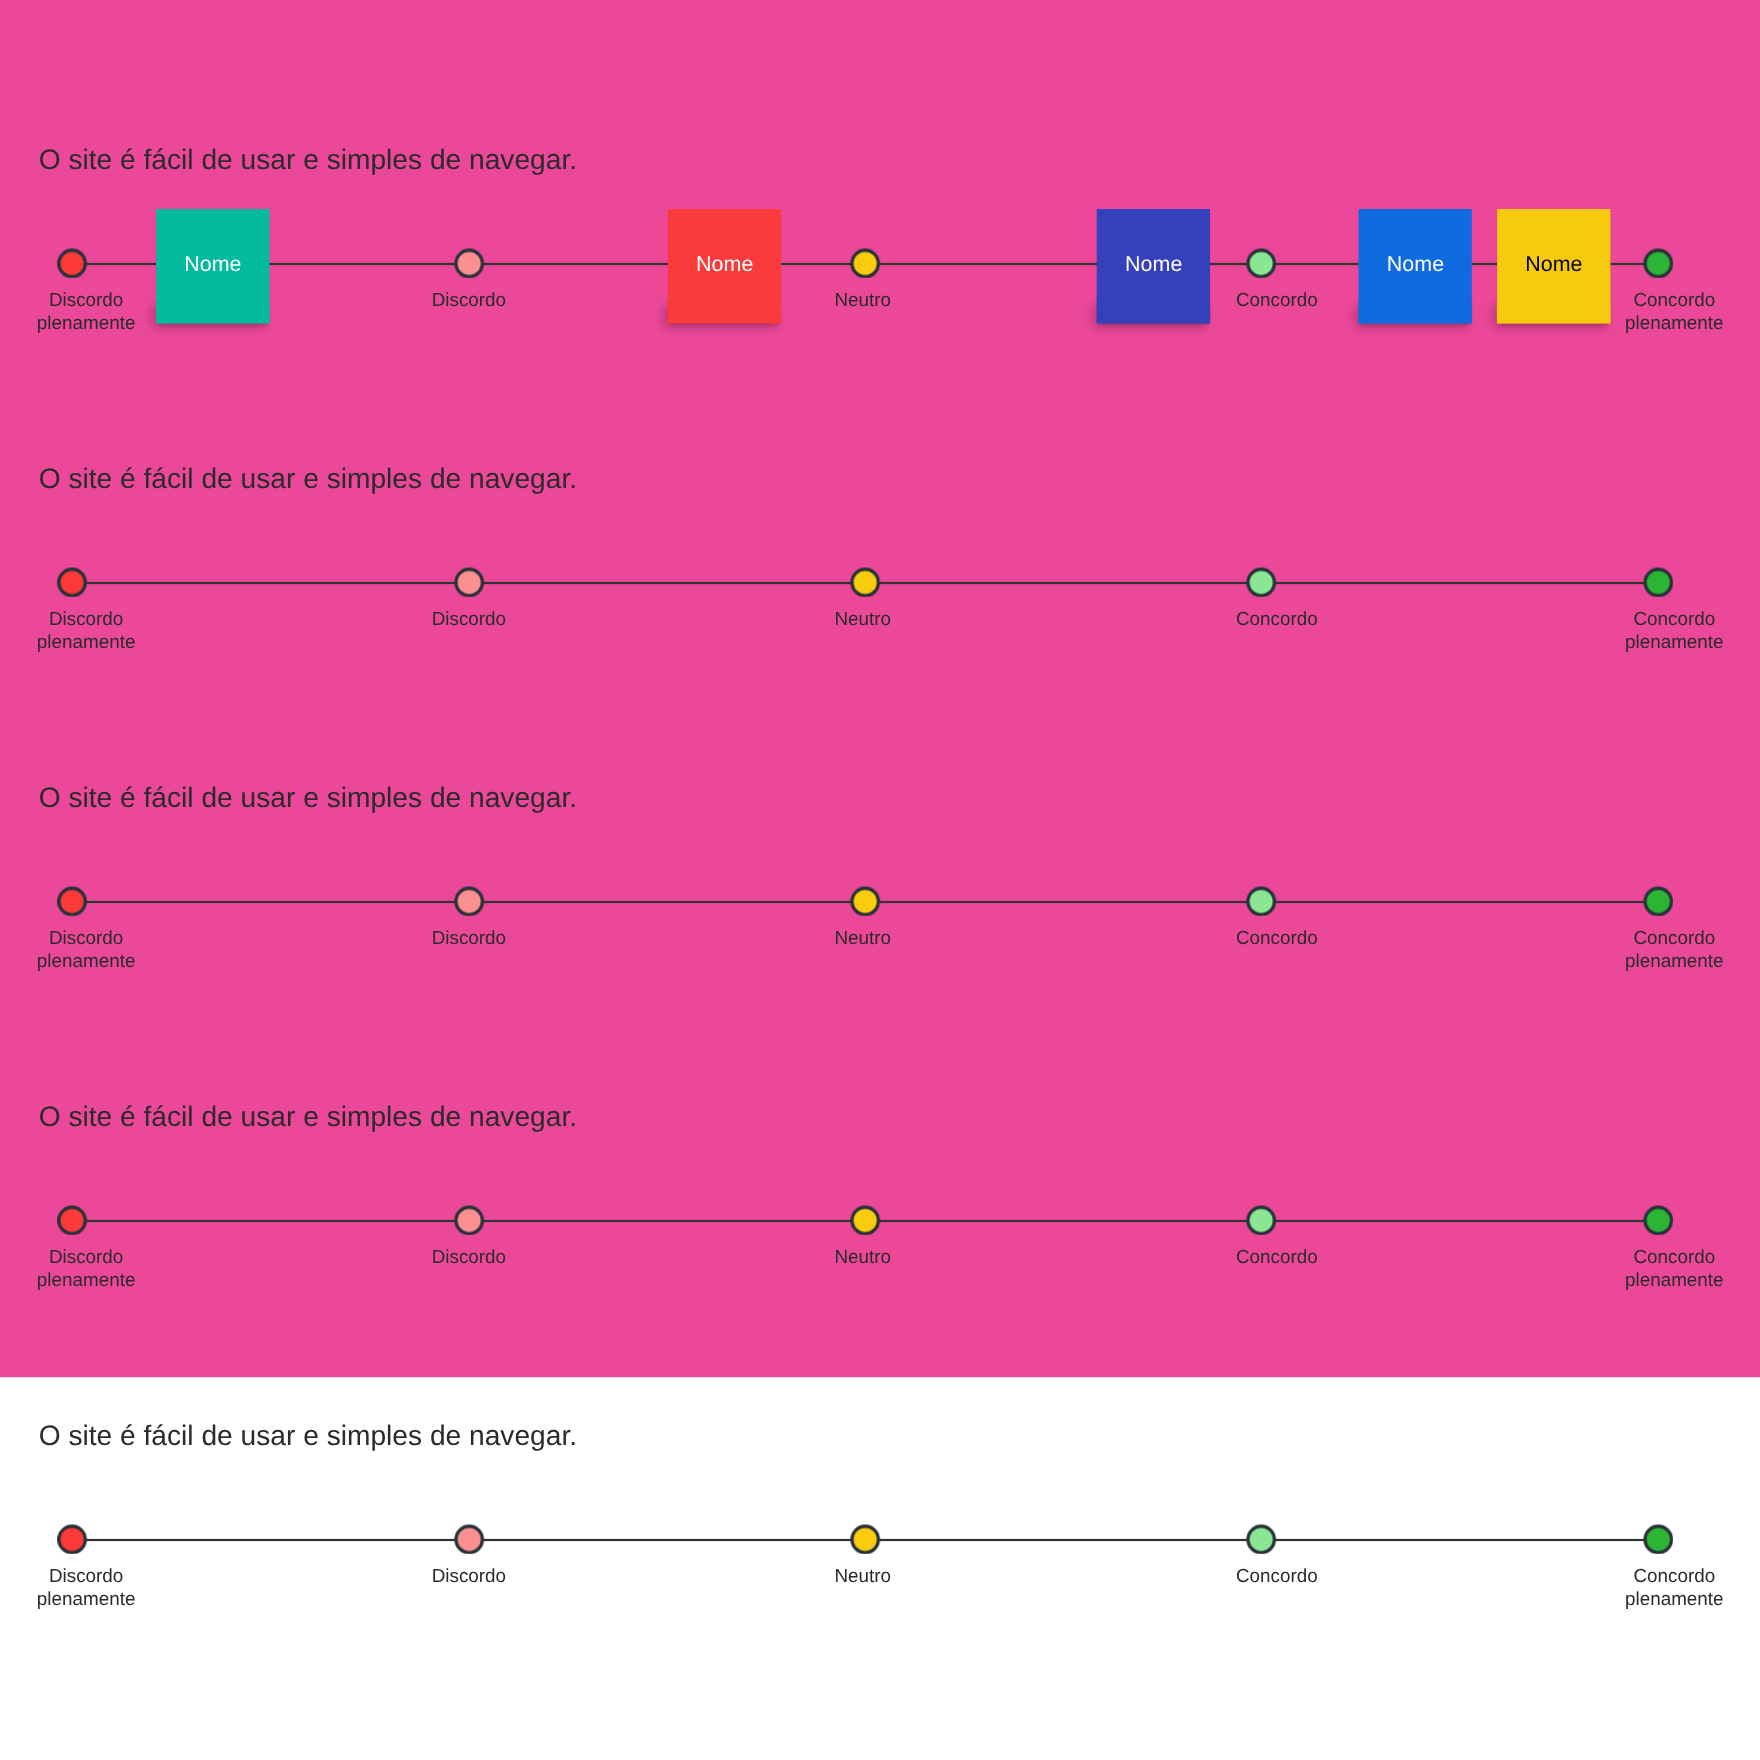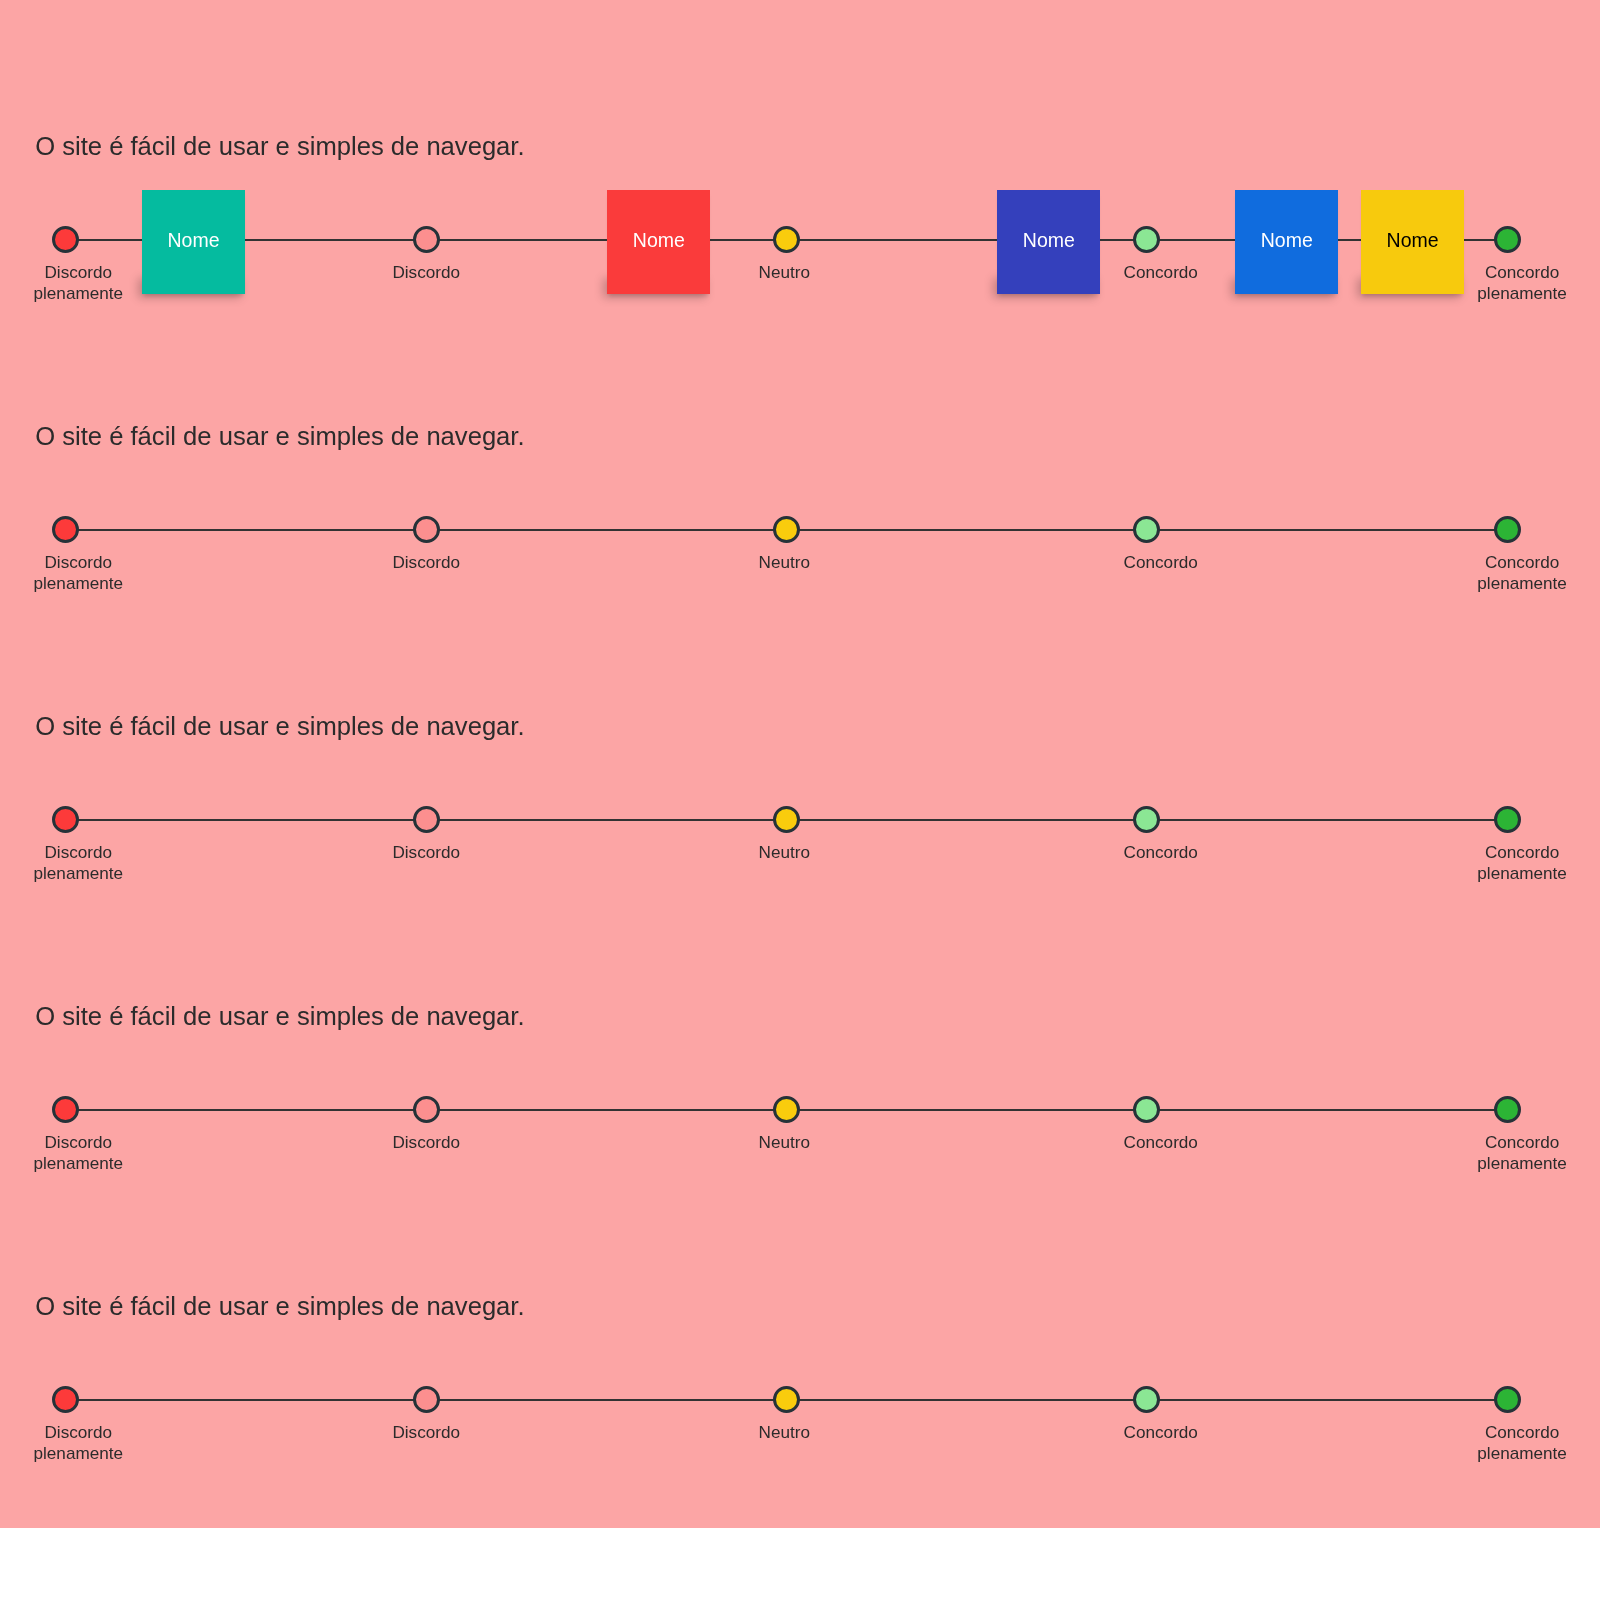--- a/index.html
+++ b/index.html
@@ -2,21 +2,21 @@
 <html><head>
 <meta charset="utf-8">
 <title>Likert scale survey</title>
 <style>
   html,body{margin:0;padding:0;}
   body{
     width:1600px;height:1600px;background:#ffffff;
     font-family:"Liberation Sans",sans-serif;
     overflow:hidden;
   }
-  .page{position:relative;width:1600px;height:1528px;background:#fca5a5;}
+  .page{position:relative;width:1600px;height:1252px;background:#ec4899;}
   .q-block{position:absolute;left:0;top:0;width:1600px;height:0;will-change:opacity;}
   .q-title{
     position:absolute;left:35.2px;
     font-size:25.6px;line-height:1;color:#2b2b2b;white-space:nowrap;
   }
   .scale{position:absolute;left:0;width:1600px;height:0;}
   .track{position:absolute;height:2px;background:#323232;}
   .dot{
     position:absolute;width:27px;height:27px;border-radius:50%;
     border:3px solid #263238;box-sizing:border-box;

